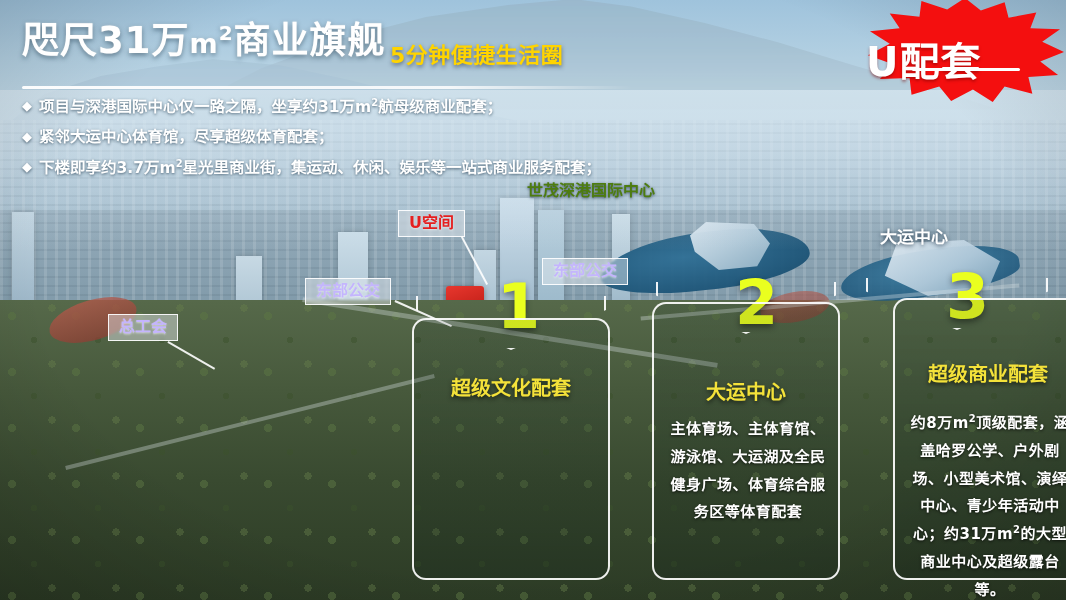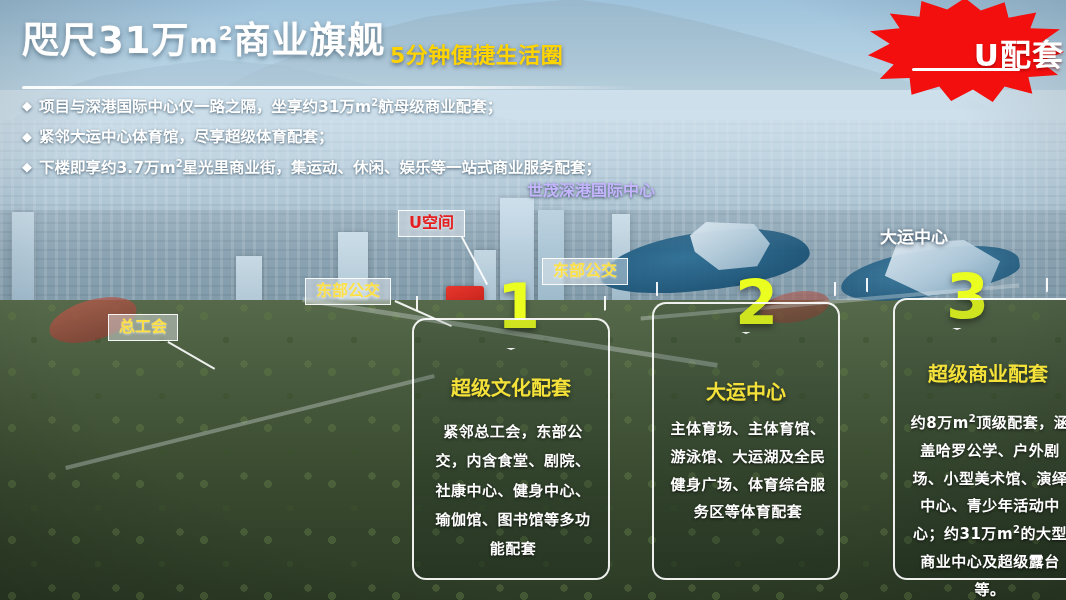--- a/index.html
+++ b/index.html
@@ -156,42 +156,42 @@
       50% 0%, 58% 12%, 70% 4%, 72% 19%, 86% 14%, 83% 29%,
       98% 30%, 89% 42%, 100% 52%, 88% 61%, 97% 74%, 82% 76%,
       84% 92%, 70% 85%, 64% 100%, 54% 88%, 43% 99%, 37% 85%,
       23% 93%, 22% 77%, 7% 78%, 14% 64%, 1% 55%, 12% 44%,
       2% 32%, 17% 29%, 12% 15%, 27% 18%, 28% 3%, 41% 11%
     );
     filter:drop-shadow(0 2px 4px rgba(0,0,0,.3));
   }
   .burst-label{
     position:absolute;left:866px;top:30px;width:198px;
-    text-align:right;font-size:31px;font-weight:bold;color:#ffffff;
+    text-align:left;font-size:40px;font-weight:bold;color:#ffffff;
     letter-spacing:1px;text-shadow:0 2px 3px rgba(120,0,0,.5);
   }
   .burst-underline{
     position:absolute;left:912px;top:68px;width:108px;height:3px;
     background:#ffffff;border-radius:2px;
   }
 
   
   .tag{
     position:absolute;padding:3px 10px 4px;
     background:rgba(232,238,242,.45);
     border:1.5px solid rgba(255,255,255,.9);
     font-size:16px;font-weight:bold;line-height:1.15;white-space:nowrap;
     backdrop-filter:blur(1px);
   }
   .tag.red{color:#e51f1f;text-shadow:0 1px 2px rgba(255,255,255,.5);}
-  .tag.blue{color:#fde047;text-shadow:0 1px 2px rgba(255,255,255,.55);}
+  .tag.blue{color:#c4b5fd;text-shadow:0 1px 2px rgba(255,255,255,.55);}
   .tag-plain{
     position:absolute;font-size:16px;font-weight:bold;white-space:nowrap;line-height:1.15;
   }
-  .tag-plain.gold{color:#c4b5fd;text-shadow:0 1px 3px rgba(20,40,60,.75);}
+  .tag-plain.gold{color:#4d7c0f;text-shadow:0 1px 3px rgba(20,40,60,.75);}
   .tag-plain.white{color:#ffffff;text-shadow:0 1px 4px rgba(20,40,60,.85);}
   .leader{position:absolute;background:#ffffff;height:1.6px;transform-origin:0 50%;opacity:.9;}
 
   
   .bignum{
     position:absolute;font-size:62px;font-weight:bold;color:#eaff1f;
     line-height:1;letter-spacing:0;
     text-shadow:0 3px 6px rgba(0,0,0,.45);
   }
   .card{
@@ -298,21 +298,20 @@
 
   <div class="tag blue" style="left:542px;top:258px;">东部公交</div>
 
   <div class="tag-plain gold" style="left:527px;top:182px;">世茂深港国际中心</div>
 
   <div class="tag-plain white" style="left:880px;top:228px;font-size:17px;">大运中心</div>
 
   <div class="bignum" style="left:497px;top:276px;">1</div>
   <div class="card" style="left:412px;top:318px;width:198px;height:262px;">
     <div class="card-title" style="top:56px;">超级文化配套</div>
-    <div class="card-body" style="left:16px;top:98px;width:166px;">紧邻总工会，东部公交，内含食堂、剧院、社康中心、健身中心、瑜伽馆、图书馆等多功能配套</div>
   </div>
   <div class="chev" style="left:416px;top:296px;width:190px;height:54px;"></div>
 
   <div class="bignum" style="left:735px;top:272px;">2</div>
   <div class="card" style="left:652px;top:302px;width:188px;height:278px;">
     <div class="card-title" style="top:76px;">大运中心</div>
     <div class="card-body" style="left:12px;top:112px;width:164px;line-height:1.85;">主体育场、主体育馆、游泳馆、大运湖及全民健身广场、体育综合服务区等体育配套</div>
   </div>
   <div class="chev" style="left:656px;top:282px;width:180px;height:52px;"></div>
 

